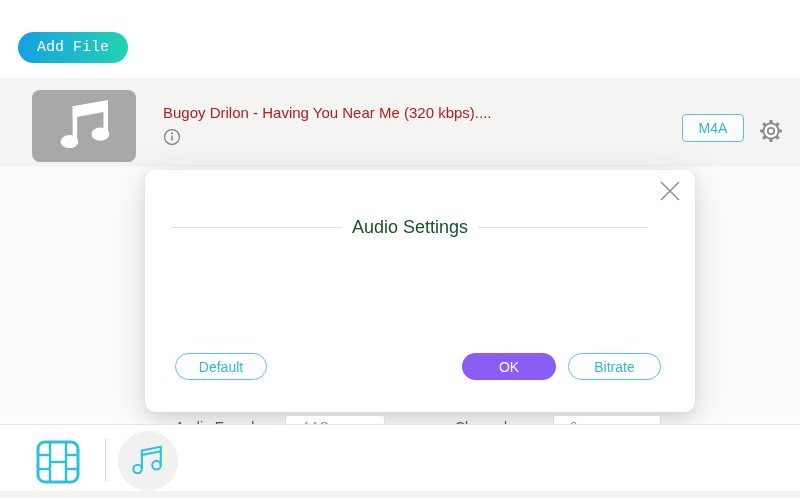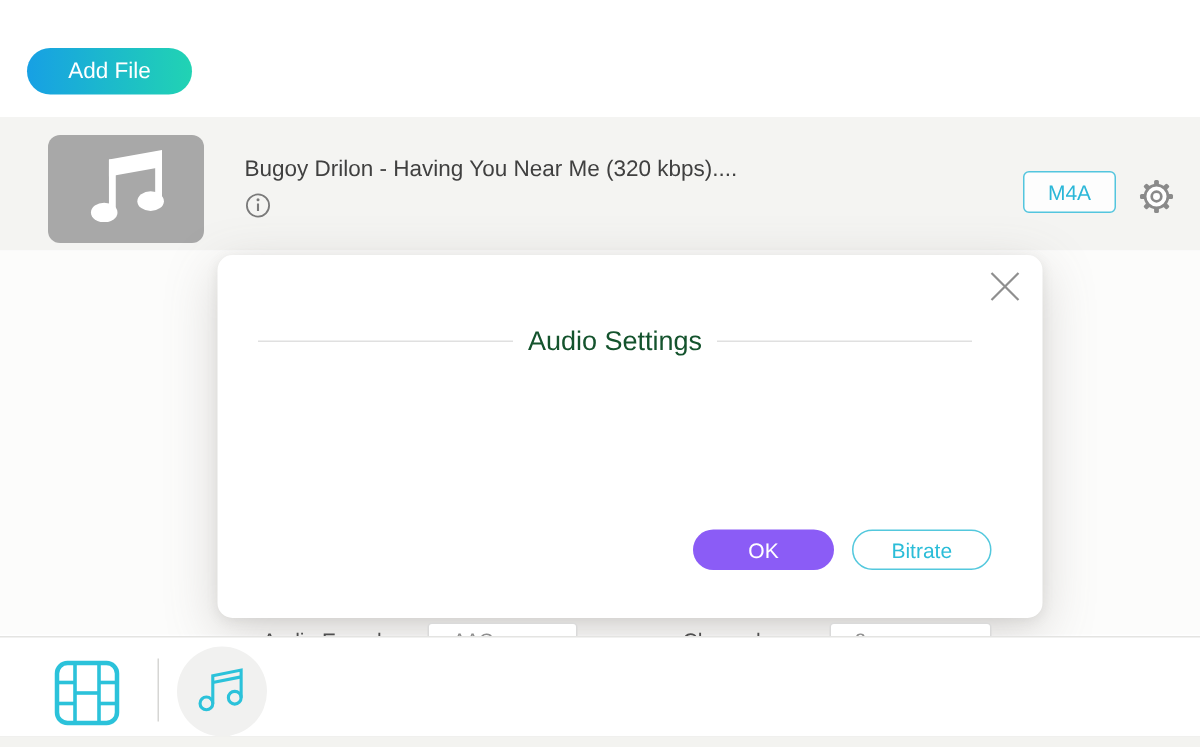--- a/index.html
+++ b/index.html
@@ -2,27 +2,27 @@
 <html><head>
 <meta charset="utf-8">
 <style>
   html,body{margin:0;padding:0;background:#fff;}
   body{width:800px;height:498px;overflow:hidden;font-family:"Liberation Sans",sans-serif;}
   .stage{position:relative;width:800px;height:498px;background:#fff;}
 
   
   .add-file-btn{position:absolute;left:18px;top:32px;width:110px;height:31px;border-radius:17px;
     background:linear-gradient(90deg,#17a0e4,#21d3b3);color:#fff;border:none;
-    font-family:Liberation Sans, sans-serif;font-size:15px;display:flex;align-items:center;justify-content:center;cursor:pointer;}
+    font-family:Liberation Mono, monospace;font-size:15px;display:flex;align-items:center;justify-content:center;cursor:pointer;}
 
   
   .file-row{position:absolute;left:0;top:78px;width:800px;height:89px;background:#f4f4f2;}
   .thumb{position:absolute;left:32px;top:12px;width:104px;height:72px;background:#a8a8a8;border-radius:8px;
     display:flex;align-items:center;justify-content:center;}
-  .file-title{position:absolute;left:163px;top:26px;font-size:15px;color:#404040;white-space:nowrap;}
+  .file-title{position:absolute;left:163px;top:26px;font-size:15px;color:#b91c1c;white-space:nowrap;}
   .info-btn{position:absolute;left:163px;top:50px;width:18px;height:18px;cursor:pointer;}
   .fmt-badge{position:absolute;left:682px;top:36px;width:60px;height:26px;border:1px solid #53c5de;border-radius:4px;
     background:#fdfdfd;color:#2bb7d8;font-size:14px;display:flex;align-items:center;justify-content:center;cursor:pointer;}
   .gear-btn{position:absolute;left:759px;top:41px;width:24px;height:24px;cursor:pointer;}
 
   
   .main-area{position:absolute;left:0;top:167px;width:800px;height:256px;background:#fcfcfb;}
 
   
   .dialog{position:absolute;left:145px;top:170px;width:550px;height:242px;background:#fff;border-radius:10px;
@@ -141,20 +141,21 @@
       <span class="val">44100 Hz</span>
       <span class="caret"></span>
     </div>
 
     <span class="f-label" id="lbl-bitrate">Bitrate:</span>
     <div class="select" id="sel-bitrate">
       <span class="val">256 kbps</span>
       <span class="caret"></span>
     </div>
 
+    <button class="pill outline" id="btn-default">Default</button>
     <button class="pill solid" id="btn-ok">OK</button>
     <button class="pill outline" id="btn-cancel">Bitrate</button>
   </div>
 
   <div class="bottom-bar">
     <div class="film-btn">
       <svg width="44" height="44" viewBox="0 0 44 44">
         <g stroke="#2bc2da" fill="none">
           <rect x="2" y="2" width="40" height="40" rx="7" stroke-width="3"></rect>
           <line x1="14" y1="3" x2="14" y2="41" stroke-width="2.4"></line>

